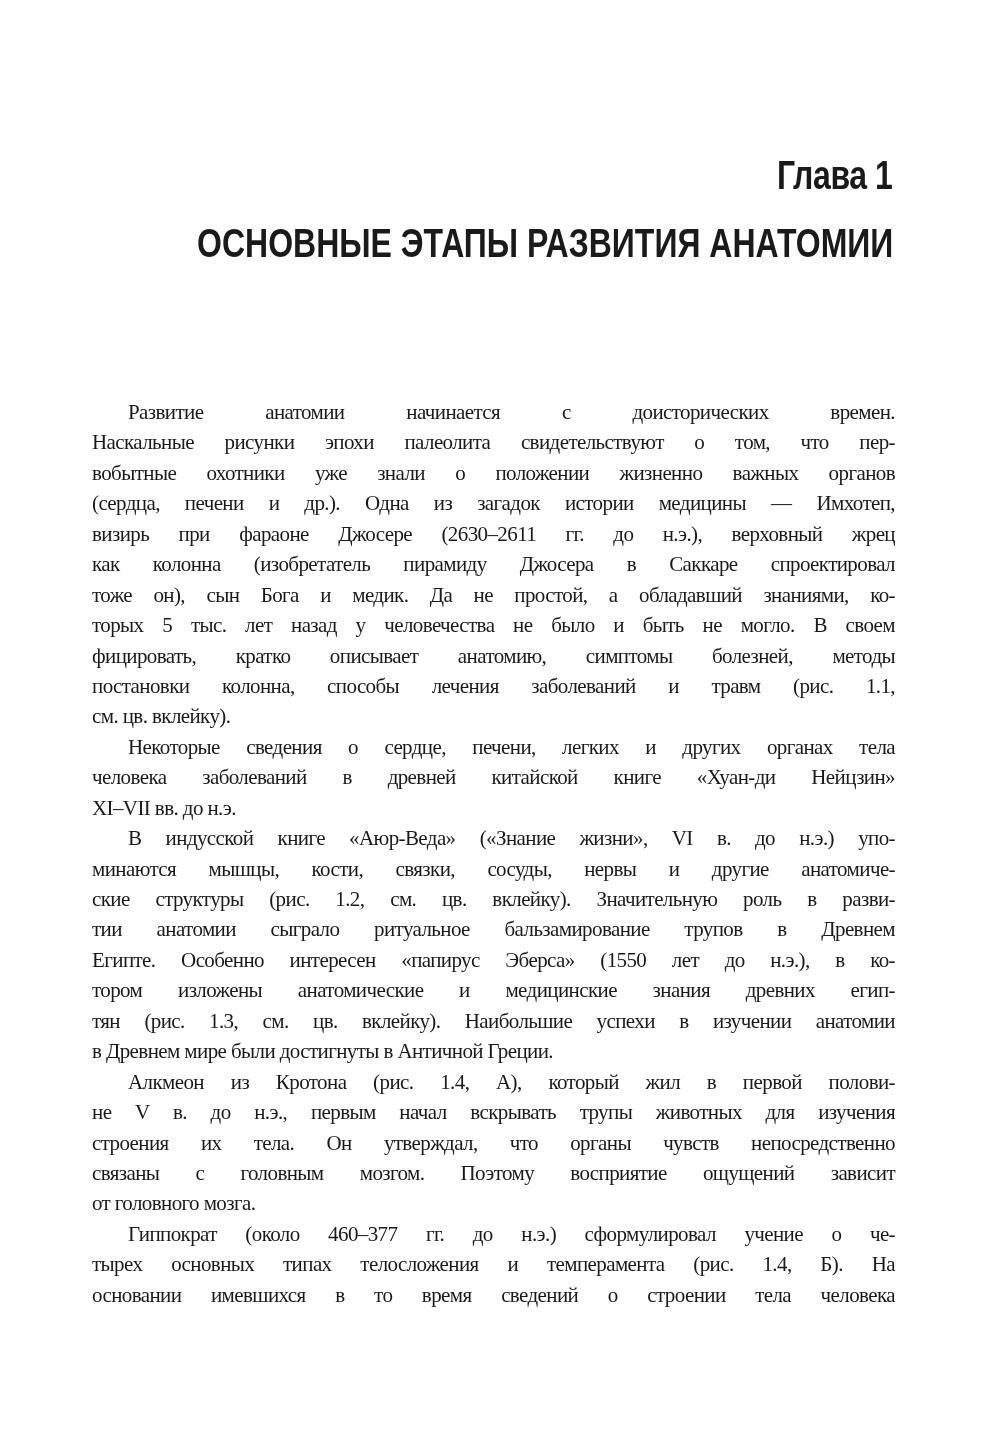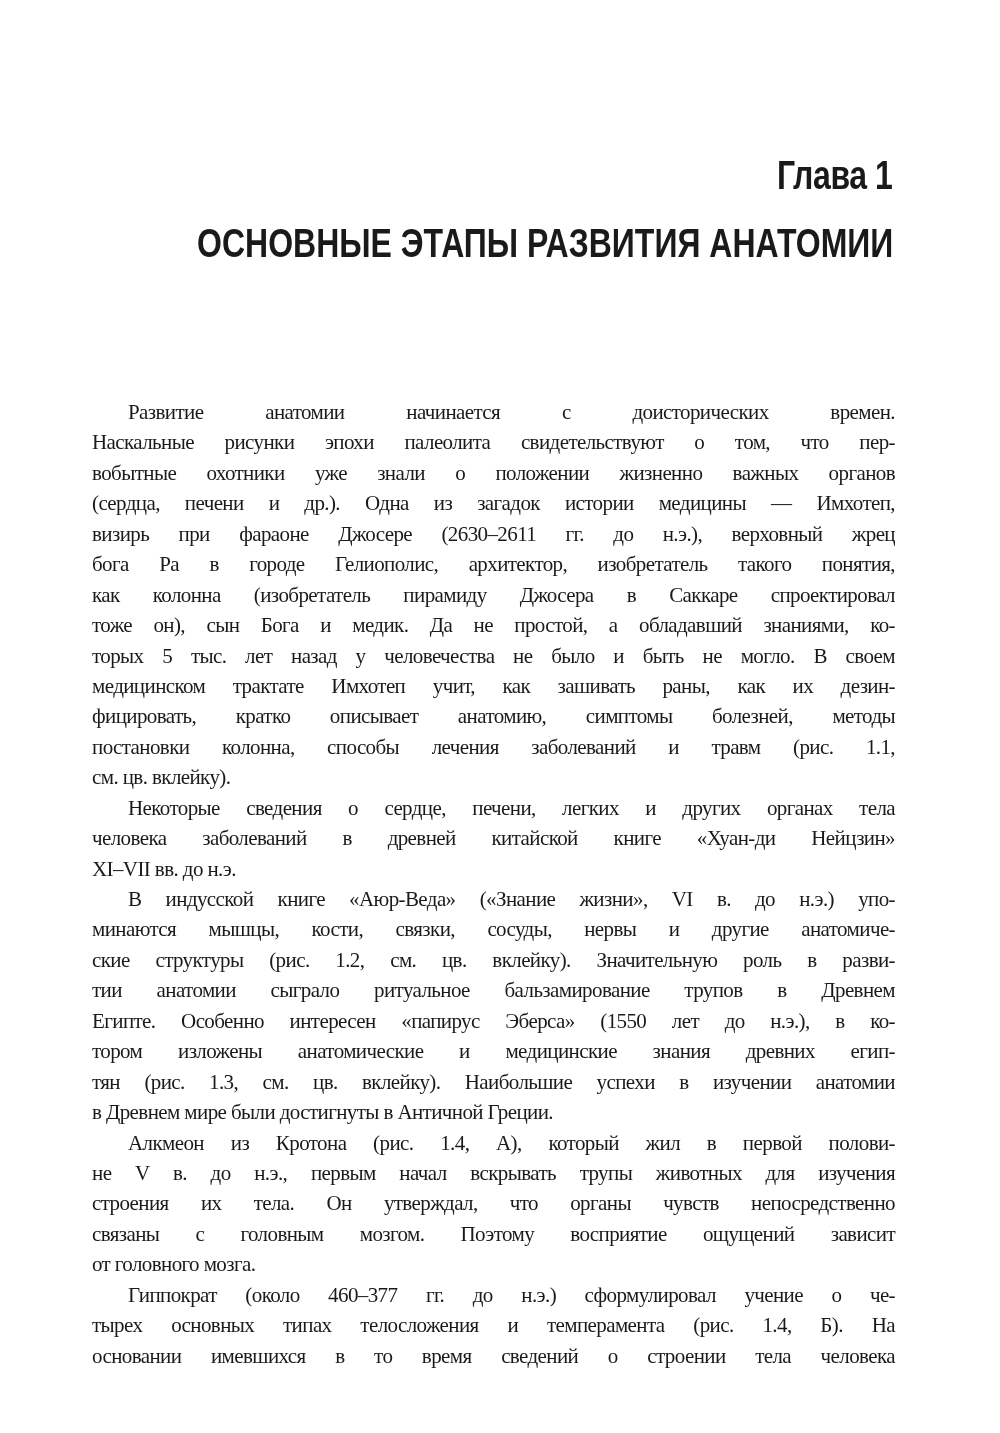--- a/index.html
+++ b/index.html
@@ -33,25 +33,23 @@
 
 <div class="chapter-label">Глава 1</div>
 <div class="chapter-title">ОСНОВНЫЕ ЭТАПЫ РАЗВИТИЯ АНАТОМИИ</div>
 
 <div class="body-text" id="body-text">
     <div class="line indent">Развитие анатомии начинается с доисторических времен.</div>
     <div class="line">Наскальные рисунки эпохи палеолита свидетельствуют о том, что пер-</div>
     <div class="line">вобытные охотники уже знали о положении жизненно важных органов</div>
     <div class="line">(сердца, печени и др.). Одна из загадок истории медицины — Имхотеп,</div>
     <div class="line">визирь при фараоне Джосере (2630–2611 гг. до н.э.), верховный жрец</div>
-    <div class="line">бога Ра в городе Гелиополис, архитектор, изобретатель такого понятия,</div>
     <div class="line">как колонна (изобретатель пирамиду Джосера в Саккаре спроектировал</div>
     <div class="line">тоже он), сын Бога и медик. Да не простой, а обладавший знаниями, ко-</div>
     <div class="line">торых 5 тыс. лет назад у человечества не было и быть не могло. В своем</div>
-    <div class="line">медицинском трактате Имхотеп учит, как зашивать раны, как их дезин-</div>
     <div class="line">фицировать, кратко описывает анатомию, симптомы болезней, методы</div>
     <div class="line">постановки колонна, способы лечения заболеваний и травм (рис. 1.1,</div>
     <div class="line last">см. цв. вклейку).</div>
     <div class="line indent">Некоторые сведения о сердце, печени, легких и других органах тела</div>
     <div class="line">человека заболеваний в древней китайской книге «Хуан-ди Нейцзин»</div>
     <div class="line last">XI–VII вв. до н.э.</div>
     <div class="line indent">В индусской книге «Аюр-Веда» («Знание жизни», VI в. до н.э.) упо-</div>
     <div class="line">минаются мышцы, кости, связки, сосуды, нервы и другие анатомиче-</div>
     <div class="line">ские структуры (рис. 1.2, см. цв. вклейку). Значительную роль в разви-</div>
     <div class="line">тии анатомии сыграло ритуальное бальзамирование трупов в Древнем</div>

